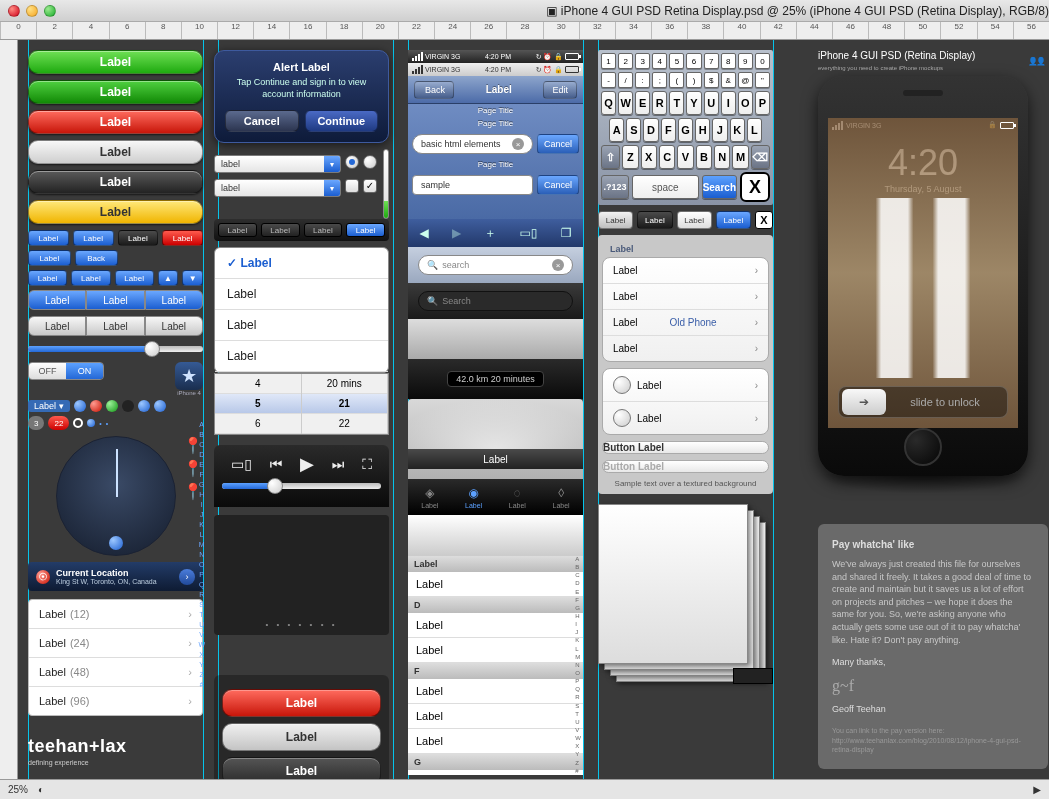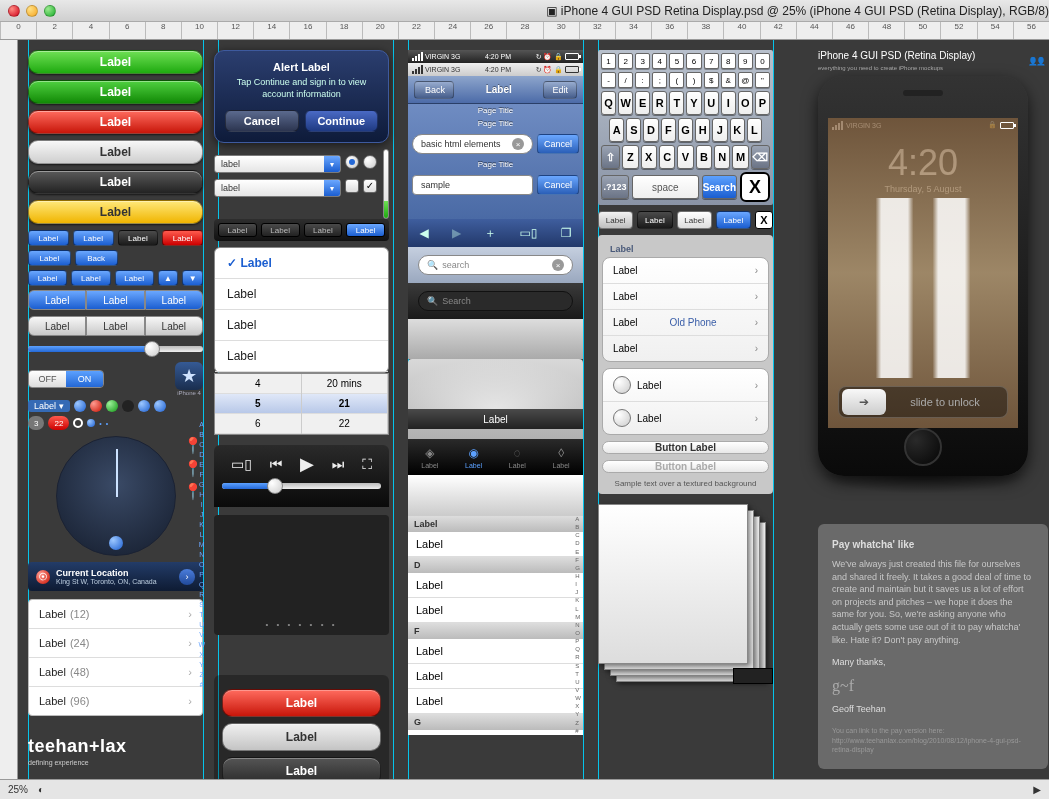--- a/index.html
+++ b/index.html
@@ -183,21 +183,21 @@
 .kb .key.blue{background:linear-gradient(#5ca1ff,#1b5ed0);color:#fff}
 .kb .bigx{width:30px;height:30px;background:#fff;border:2px solid #000;border-radius:6px;font-size:18px;font-weight:bold;display:flex;align-items:center;justify-content:center}
 
 .grp{background:#c8c8c8;padding:6px 4px;border-radius:4px;margin-top:6px}
 .gcard{background:linear-gradient(#fff,#f0f0f0);border:1px solid #aaa;border-radius:8px}
 .gcard .grow{padding:7px 10px;font-size:10px;border-bottom:1px solid #ddd;display:flex;align-items:center}
 .gcard .grow:last-child{border:none}
 .gcard .grow .chev{margin-left:auto;color:#888}
 .gcard .grow .val{margin-left:auto;color:#3a5ea8;margin-right:6px}
 .gcard .grow .sw{width:18px;height:18px;border-radius:50%;background:radial-gradient(circle at 30% 30%,#fff,#ccc);border:1px solid #777;margin-right:6px}
-.gbtn{background:linear-gradient(#fff,#e8e8e8);border:1px solid #aaa;border-radius:8px;text-align:center;padding:0;font-size:10px;font-weight:bold;color:#333;margin-top:6px}
+.gbtn{background:linear-gradient(#fff,#e8e8e8);border:1px solid #aaa;border-radius:8px;padding:0;font-size:10px;font-weight:bold;color:#333;margin-top:6px}
 .gbtn.dis{color:#aaa}
 .gtxt{font-size:8px;color:#555;text-align:center;margin-top:6px}
 
 .stack{position:relative;height:180px;margin-top:10px}
 .stack .pg{position:absolute;width:150px;height:160px;background:linear-gradient(#fff,#ddd);border:1px solid #888;box-shadow:2px 2px 5px rgba(0,0,0,.5)}
 .stack .pg:nth-child(1){left:18px;top:18px}
 .stack .pg:nth-child(2){left:12px;top:12px}
 .stack .pg:nth-child(3){left:6px;top:6px}
 .stack .pg:nth-child(4){left:0;top:0}
 .stack .tiny{position:absolute;right:0;bottom:0;width:40px;height:16px;background:#222;border:1px solid #000}
@@ -338,21 +338,21 @@
         <div class="s">Label</div>
         <div class="s">Label</div>
         <div class="s">Label</div>
       </div>
 
       <div class="slider">
           <div class="fill" style="width:70%"></div>
           <div class="knob" style="left:66%"></div>
         </div>
 
-      <div style="display:flex;gap:8px;align-items:center">
+      <div style="display:flex;gap:8px;">
         <div class="toggle">
           <span class="off">OFF</span>
             <span class="on">ON</span>
         </div>
         <div style="flex:1"></div>
         <div>
           <div class="bigstar">★</div>
           <div style="font-size:6px;color:#aab;text-align:center">iPhone 4</div>
         </div>
       </div>
@@ -571,20 +571,23 @@
       </div>
 
       <div class="srch">
           <div class="field">🔍 <span style="color:#888;margin-left:4px">search</span><span class="clear-x">×</span></div>
         </div>
       <div style="background:linear-gradient(#3a3a3a,#1a1a1a);padding:4px">
           <div class="field" style="background:#2a2a2a;border-color:#111;color:#888">🔍 <span style="margin-left:4px">Search</span></div>
         </div>
       <div style="height:40px;background:linear-gradient(#ddd,#aaa)"></div>
 
+      <div class="darkmap">
+        <span style="background:#000;border:1px solid #444;border-radius:4px;padding:2px 8px"><span>42.0 km</span> <span>20 minutes</span></span>
+      </div>
       <div class="sheet">
         <div style="height:50px;background:radial-gradient(ellipse 60% 100% at 50% 100%,rgba(255,255,255,.6),transparent)"></div>
         <div class="sl">Label</div>
       </div>
       <div class="tabbar">
         <div class="tab">
             <span class="ti">◈</span>
             <span>Label</span>
           </div>
         <div class="tab sel">

